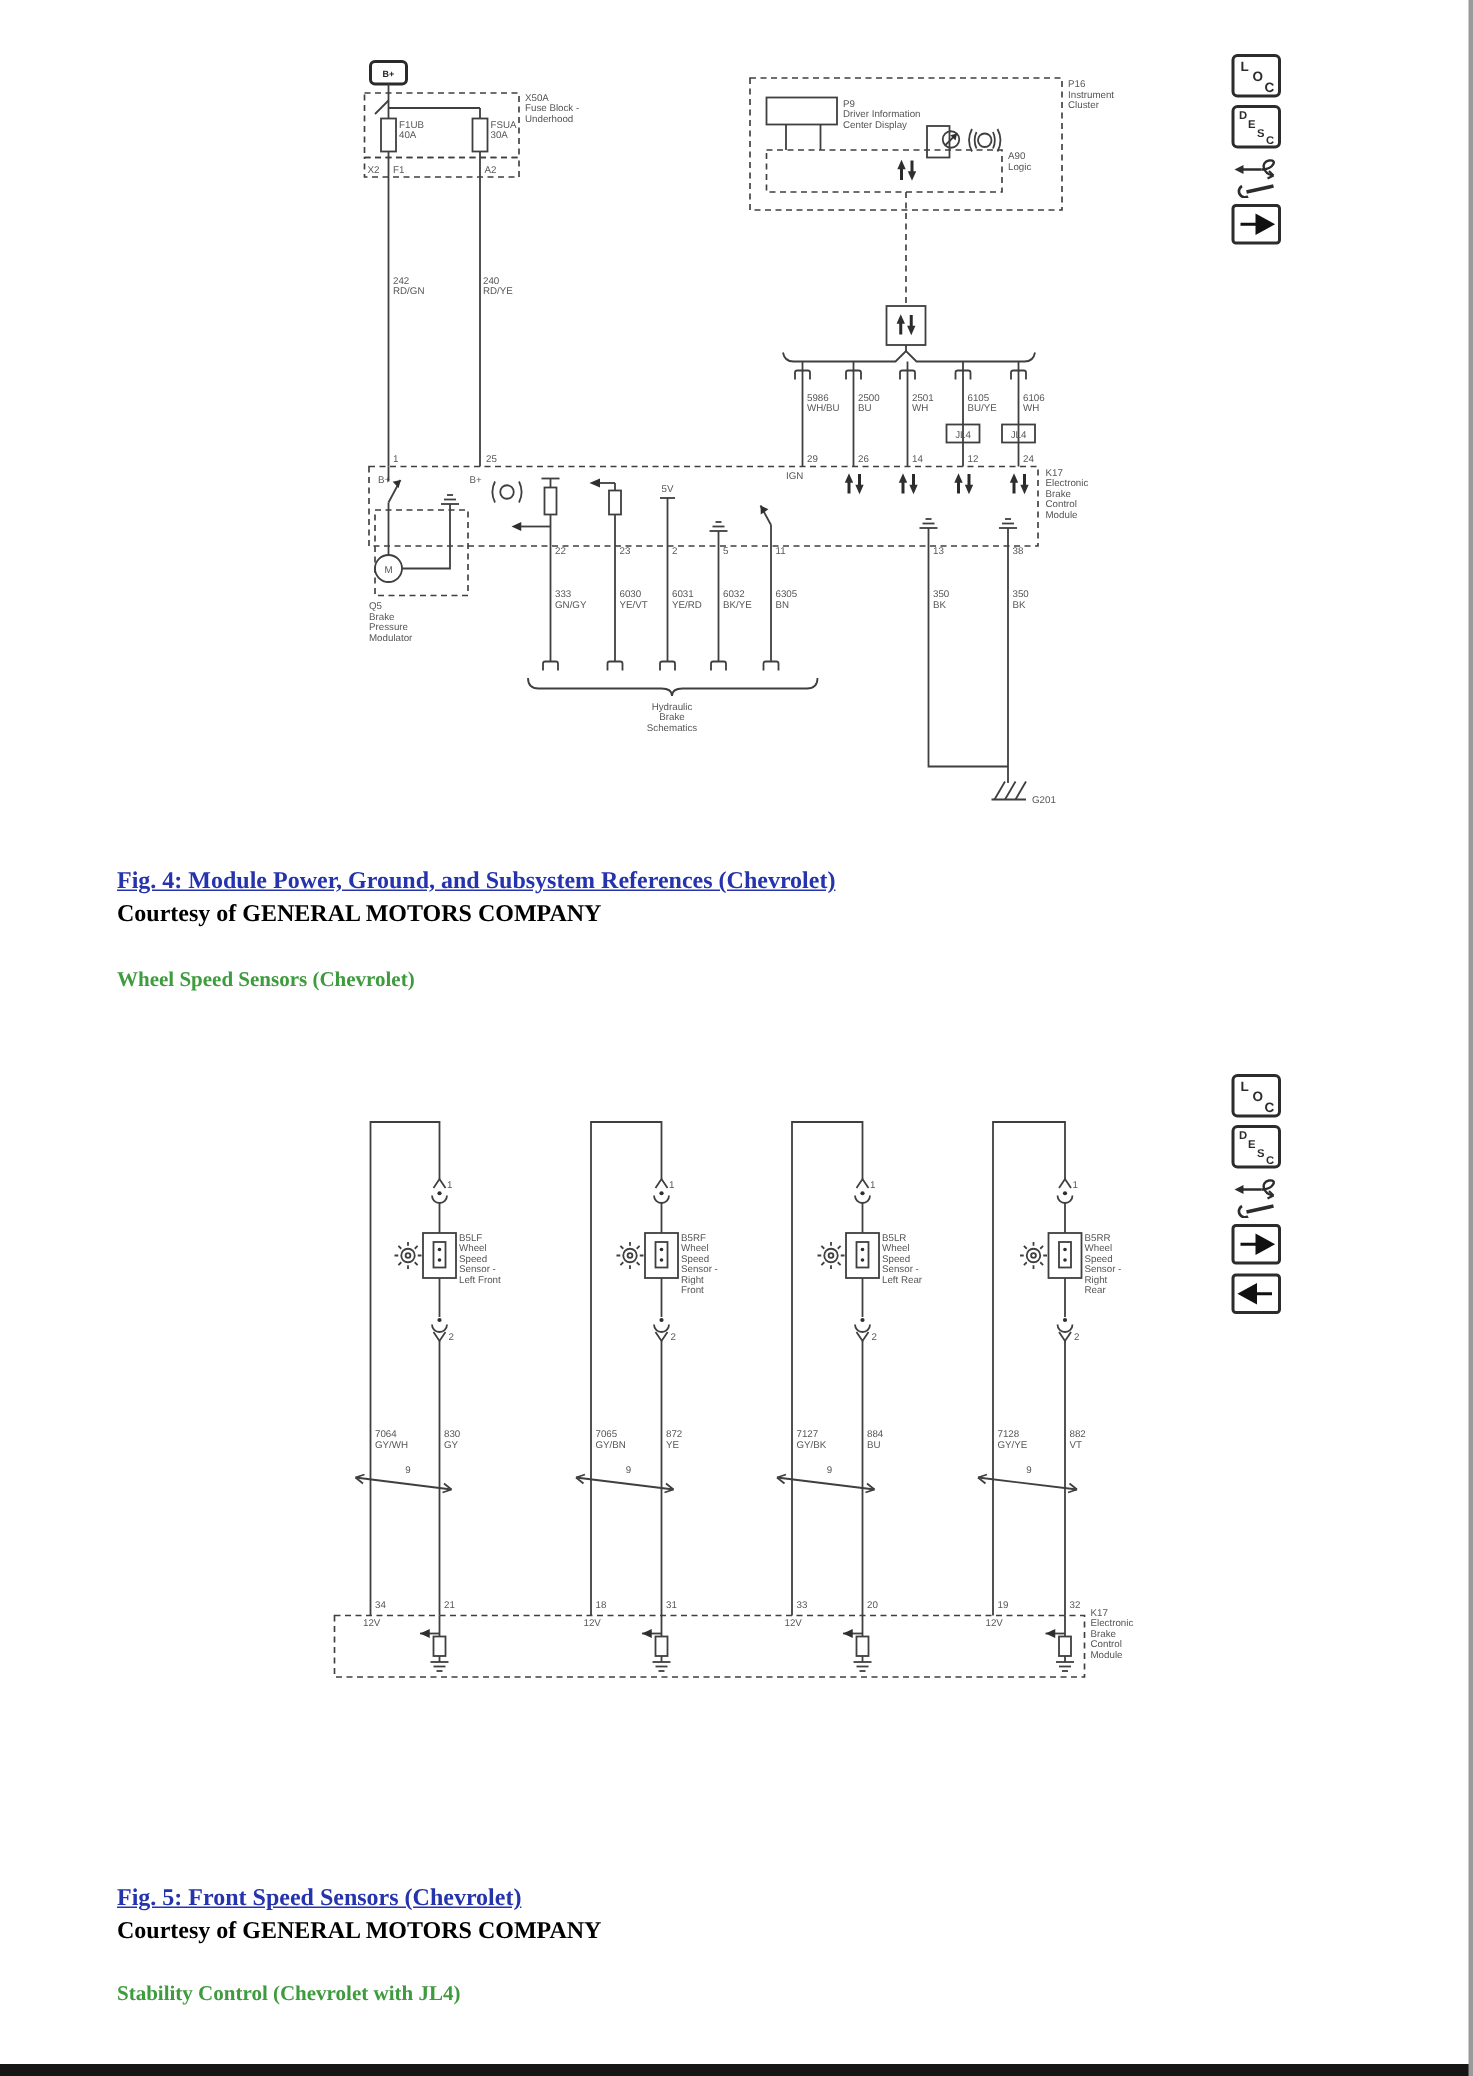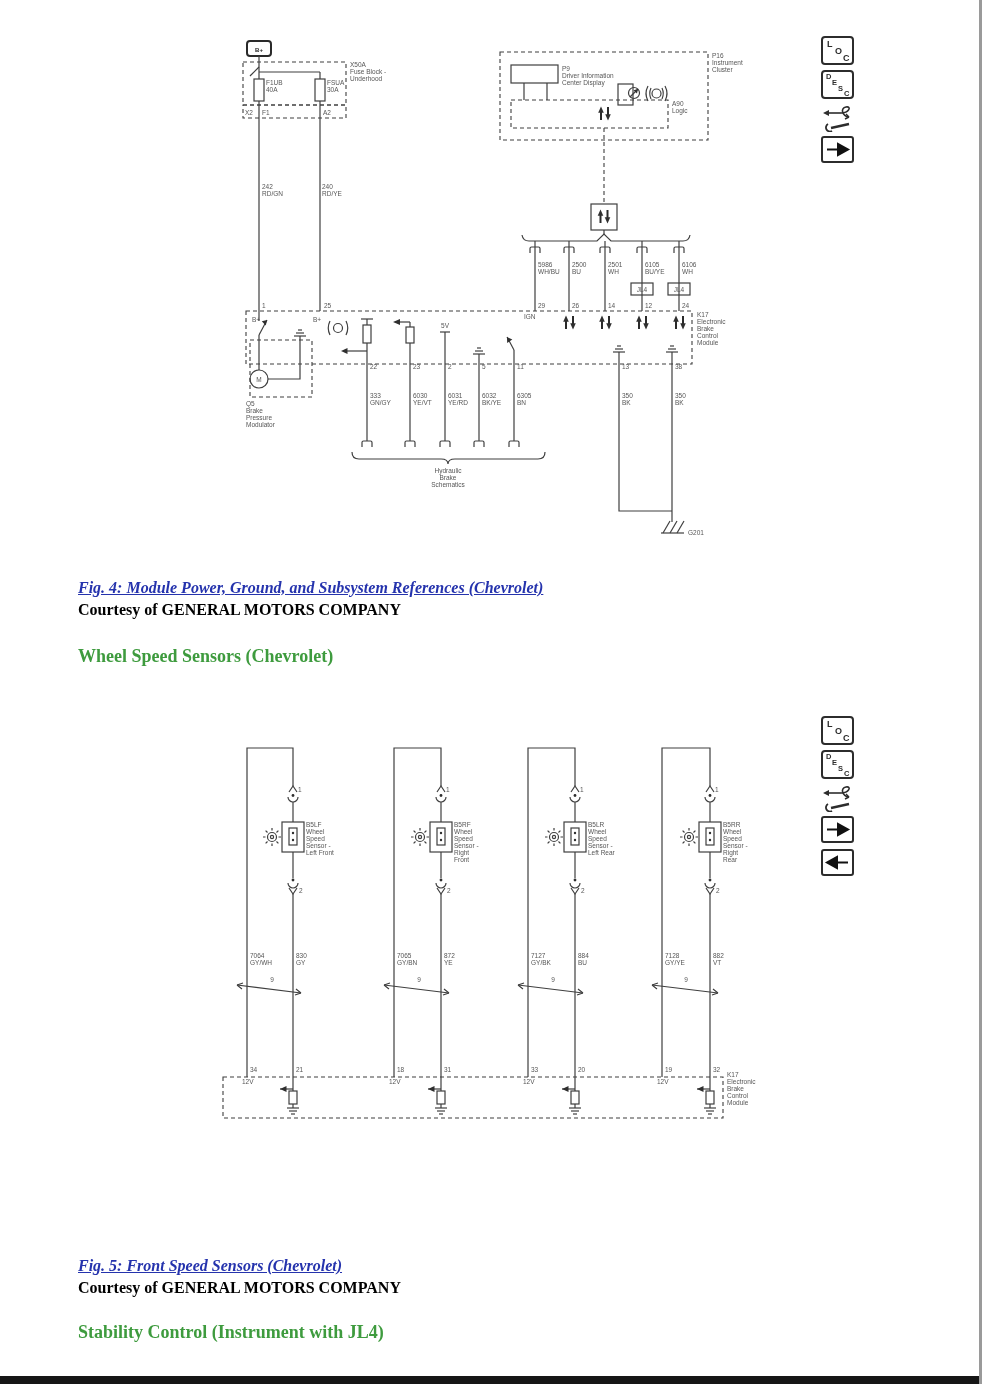--- a/index.html
+++ b/index.html
@@ -6,24 +6,24 @@
   .page{position:relative;width:982px;height:1384px;background:#ffffff;overflow:hidden;
         font-family:"Liberation Serif",serif;}
   svg{position:absolute;left:0;}
   svg .w{stroke:#3f3f3f;stroke-width:1.2;fill:none;}
   svg .w2{stroke:#2a2a2a;stroke-width:2;fill:none;}
   svg .dash{stroke:#3f3f3f;stroke-width:1.1;fill:none;stroke-dasharray:4,3;}
   svg .f{fill:#2f2f2f;stroke:none;}
   svg text{font-family:"Liberation Sans",sans-serif;font-size:6.5px;fill:#565656;}
   svg text.b{font-weight:bold;font-size:6px;fill:#222;}
   svg text.m{text-anchor:middle;}
-  .caption{position:absolute;left:78px;font-size:16px;font-weight:bold;line-height:22px;font-style:italic;}
+  .caption{position:absolute;left:78px;font-size:16px;font-weight:bold;line-height:22px;}
   .caption a{color:#2533ad;text-decoration:underline;cursor:pointer;}
   .courtesy{position:absolute;left:78px;font-size:16px;font-weight:bold;color:#000000;}
-  .green-h{position:absolute;left:78px;font-size:18px;font-weight:bold;color:#3e9b3e;}
+  .green-h{position:absolute;left:78px;font-size:14px;font-weight:bold;color:#3e9b3e;}
   .icon-stack{position:absolute;left:821px;width:38px;}
   .tool-btn{position:relative;width:33px;height:29px;border:2px solid #2c2c2c;border-radius:4px;
             background:#fff;margin-bottom:5px;cursor:pointer;box-sizing:border-box;}
   .tool-btn span{position:absolute;font-family:"Liberation Sans",sans-serif;font-weight:bold;
                  font-size:9px;color:#2c2c2c;}
   .tool-btn.desc span{font-size:7.5px;}
   .loc .c0{left:4px;top:1px}.loc .c1{left:12px;top:8px}.loc .c2{left:20px;top:15px}
   .desc .c0{left:3px;top:0px}.desc .c1{left:9px;top:6px}.desc .c2{left:15px;top:12px}.desc .c3{left:21px;top:17px}
   .free-icon{position:relative;width:36px;height:28px;margin-bottom:4px;cursor:pointer;}
   .arrow-btn{position:relative;width:33px;height:27px;border:2px solid #2c2c2c;border-radius:3px;
@@ -584,21 +584,21 @@
     <text x="727" y="391">Brake</text>
     <text x="727" y="398">Control</text>
     <text x="727" y="405">Module</text>
   </g>
 </svg>
 
 <div class="caption" style="top:1255px">
   <a>Fig. 5: Front Speed Sensors (Chevrolet)</a>
 </div>
 <div class="courtesy" style="top:1279px">Courtesy of GENERAL MOTORS COMPANY</div>
-<div class="green-h" style="top:1322px">Stability Control (Instrument with JL4)</div>
+<div class="green-h" style="top:1322px">Stability Control (Chevrolet with JL4)</div>
 
 <div class="icon-stack" style="top:716px">
   <div class="tool-btn loc">
     <span class="c0">L</span>
     <span class="c1">O</span>
     <span class="c2">C</span>
   </div>
   <div class="tool-btn desc">
     <span class="c0">D</span>
     <span class="c1">E</span>

